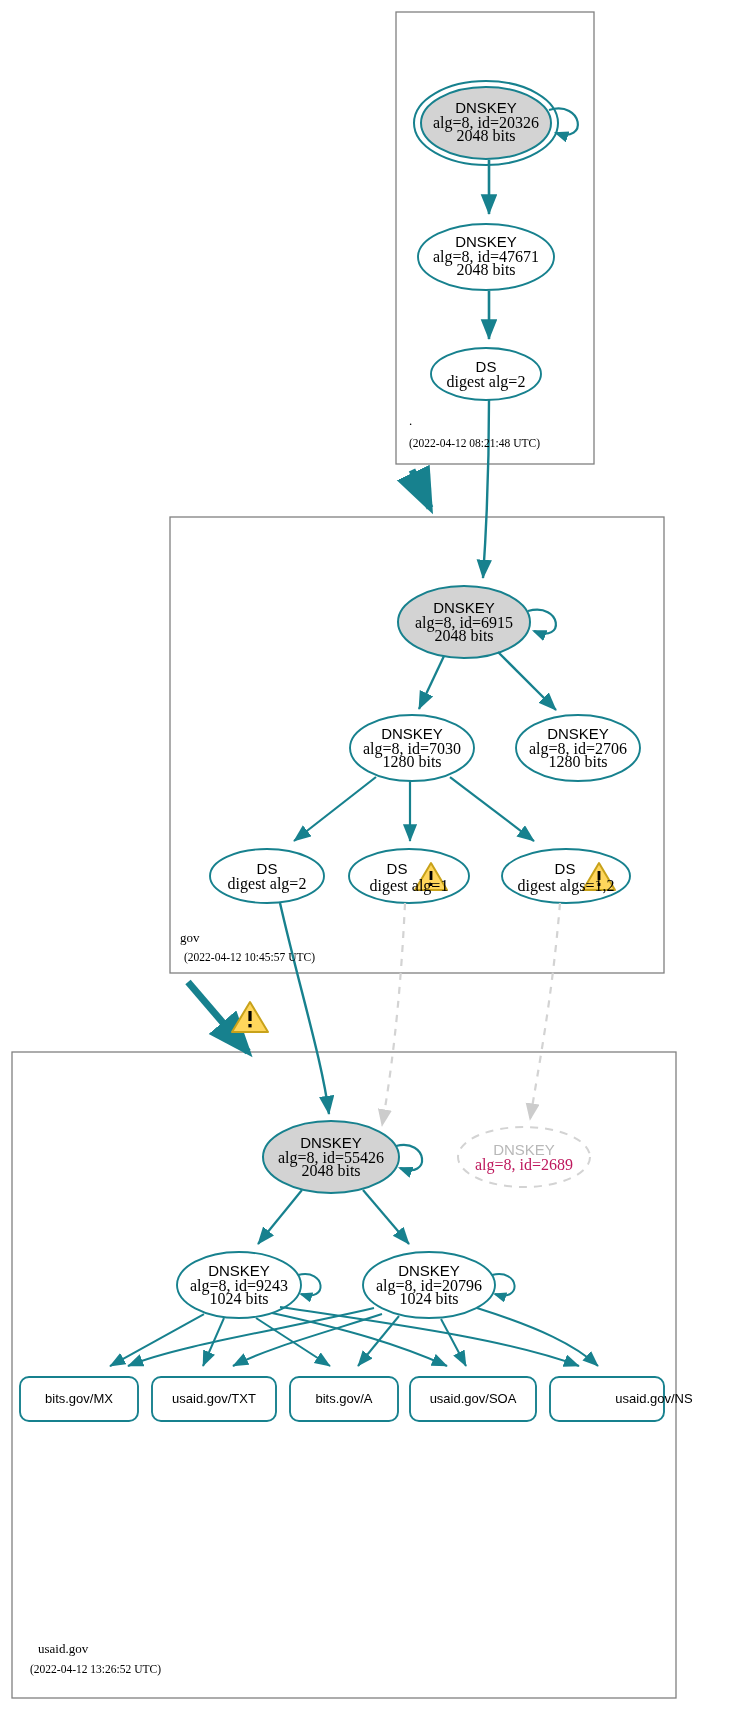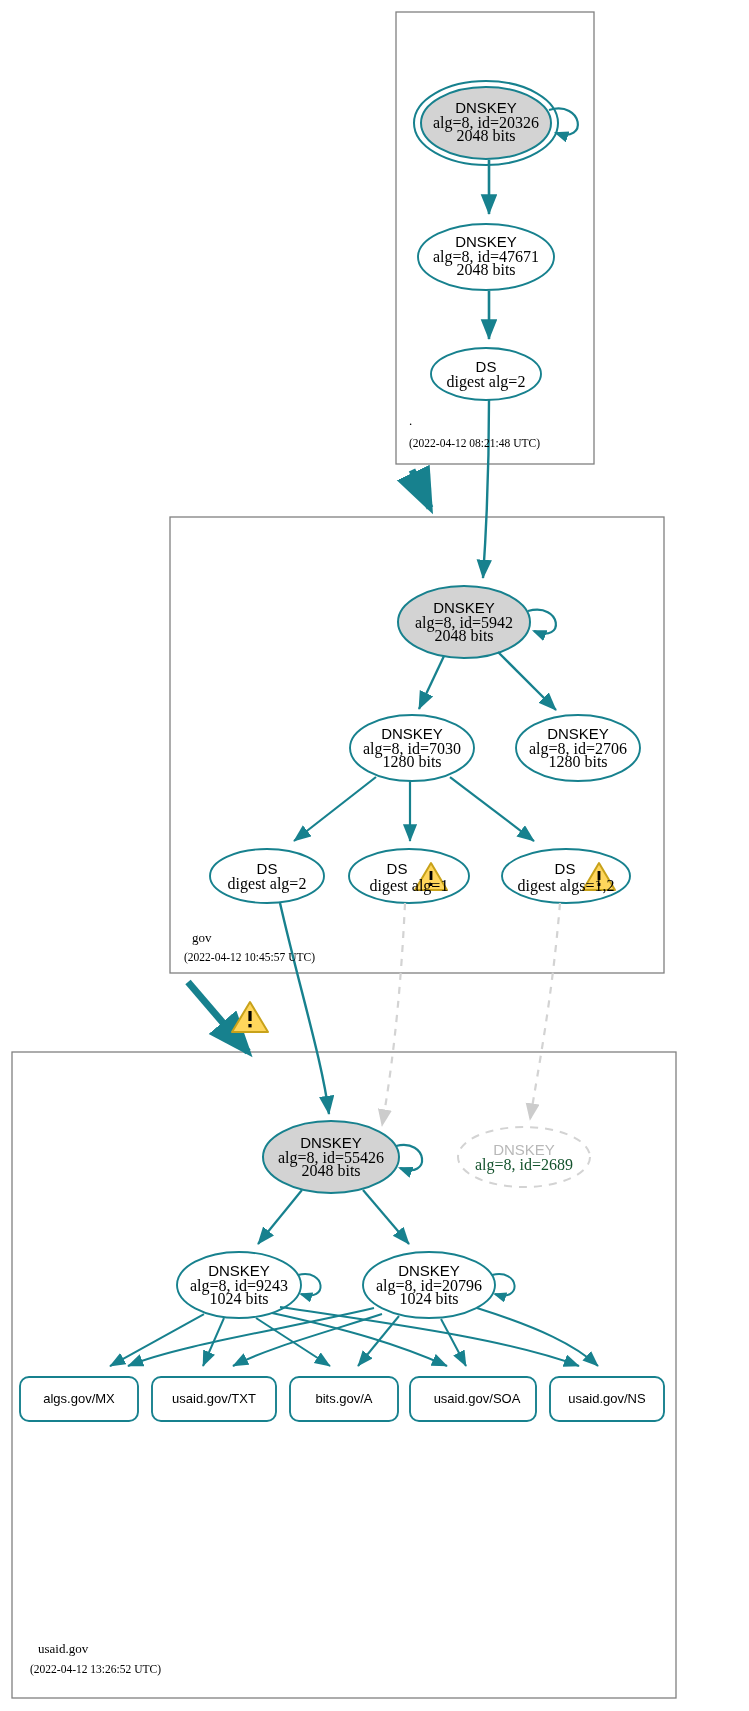--- a/index.html
+++ b/index.html
@@ -13,21 +13,21 @@
   .zone-time{position:absolute;font-family:"Liberation Serif",serif;
              font-size:11.5px;color:#000;white-space:nowrap;}
 
   .node-txt{position:absolute;text-align:center;pointer-events:none;
             white-space:nowrap;}
   .t-head{font-family:"Liberation Sans",sans-serif;font-size:15px;color:#000;
           line-height:16px;}
   .t-sub{font-family:"Liberation Serif",serif;font-size:16px;color:#000;
          line-height:13px;}
   .t-head.dim{color:#b8b8b8;}
-  .t-sub.dim{color:#14532d;}
+  .t-sub.dim{color:#be185d;}
 
   .rr-txt{position:absolute;text-align:center;white-space:nowrap;
           font-family:"Liberation Sans",sans-serif;font-size:13px;color:#000;}
 </style>
 </head>
 <body>
 
 <div id="stage">
 
   <svg id="canvas" viewBox="0 0 749 1711">
@@ -150,21 +150,21 @@
   <div class="node-txt" style="left:386px;top:359px;width:200px;">
     <div class="t-head">DS</div>
     <div class="t-sub">digest alg=2</div>
   </div>
 
   <div class="zone-label" style="left:409px;top:413px;">.</div>
   <div class="zone-time" style="left:409px;top:437px;">(2022-04-12 08:21:48 UTC)</div>
 
   <div class="node-txt" style="left:364px;top:600px;width:200px;">
     <div class="t-head">DNSKEY</div>
-    <div class="t-sub">alg=8, id=5942</div>
+    <div class="t-sub">alg=8, id=6915</div>
     <div class="t-sub">2048 bits</div>
   </div>
 
   <div class="node-txt" style="left:312px;top:726px;width:200px;">
     <div class="t-head">DNSKEY</div>
     <div class="t-sub">alg=8, id=7030</div>
     <div class="t-sub">1280 bits</div>
   </div>
 
   <div class="node-txt" style="left:478px;top:726px;width:200px;">
@@ -185,21 +185,21 @@
     <div class="t-sub">digest alg=1</div>
   </div>
 
   <div class="node-txt" style="left:465px;top:861px;width:200px;">
     <div class="t-head">DS</div>
   </div>
   <div class="node-txt" style="left:466px;top:879px;width:200px;">
     <div class="t-sub">digest algs=1,2</div>
   </div>
 
-  <div class="zone-label" style="left:192px;top:930px;">gov</div>
+  <div class="zone-label" style="left:180px;top:930px;">gov</div>
   <div class="zone-time" style="left:184px;top:951px;">(2022-04-12 10:45:57 UTC)</div>
 
   <div class="node-txt" style="left:231px;top:1135px;width:200px;">
     <div class="t-head">DNSKEY</div>
     <div class="t-sub">alg=8, id=55426</div>
     <div class="t-sub">2048 bits</div>
   </div>
 
   <div class="node-txt" style="left:424px;top:1142px;width:200px;">
     <div class="t-head dim">DNSKEY</div>
@@ -211,22 +211,22 @@
     <div class="t-sub">alg=8, id=9243</div>
     <div class="t-sub">1024 bits</div>
   </div>
 
   <div class="node-txt" style="left:329px;top:1263px;width:200px;">
     <div class="t-head">DNSKEY</div>
     <div class="t-sub">alg=8, id=20796</div>
     <div class="t-sub">1024 bits</div>
   </div>
 
-  <div class="rr-txt" style="left:20px;top:1391px;width:118px;">algs.gov/MX</div>
+  <div class="rr-txt" style="left:20px;top:1391px;width:118px;">bits.gov/MX</div>
   <div class="rr-txt" style="left:152px;top:1391px;width:124px;">usaid.gov/TXT</div>
   <div class="rr-txt" style="left:290px;top:1391px;width:108px;">bits.gov/A</div>
-  <div class="rr-txt" style="left:398px;top:1391px;width:126px;padding-left:16px;">usaid.gov/SOA</div>
-  <div class="rr-txt" style="left:550px;top:1391px;width:114px;">usaid.gov/NS</div>
+  <div class="rr-txt" style="left:410px;top:1391px;width:126px;">usaid.gov/SOA</div>
+  <div class="rr-txt" style="left:550px;top:1391px;width:114px;padding-left:47px;">usaid.gov/NS</div>
 
   <div class="zone-label" style="left:38px;top:1641px;">usaid.gov</div>
   <div class="zone-time" style="left:30px;top:1663px;">(2022-04-12 13:26:52 UTC)</div>
 
 </div>
 
 </body></html>

